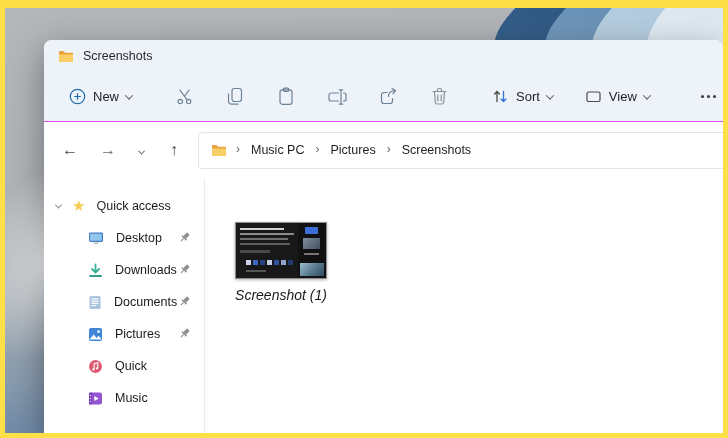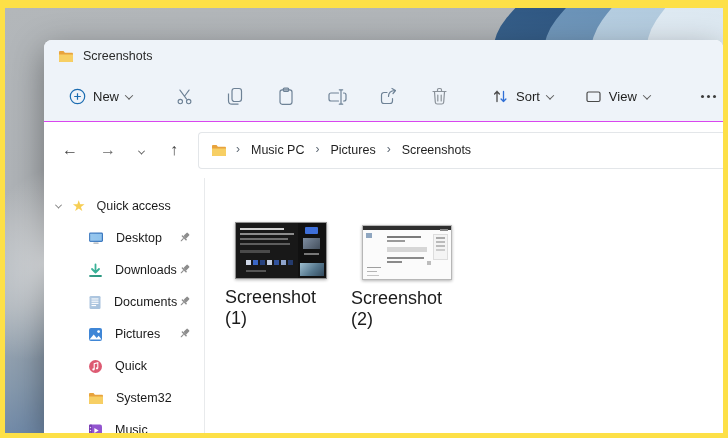--- a/index.html
+++ b/index.html
@@ -53,21 +53,21 @@
   .body { flex:1; display:flex; min-height:0; }
   .sidebar { width:160px; flex:0 0 auto; padding-top:12px; }
   .side-row { height:32px; display:flex; align-items:center; font-size:12.5px; color:#191919; position:relative; }
   .side-row.section { padding-left:12px; gap:11px; }
   .side-row.item { padding-left:44px; gap:12px; }
   .pin { position:absolute; right:13px; top:9px; }
   .vdivider { width:1px; background:#e8eaec; }
   .content { flex:1; padding:44px 0 0 20px; display:flex; align-items:flex-start; gap:14px; }
 
   .file-item { width:112px; display:flex; flex-direction:column; align-items:center; }
-  .file-label { margin-top:8px; font-size:18px; color:#1b1b1b; }
+  .file-label { margin-top:8px; font-size:14px; color:#1b1b1b;font-style:italic; }
 
   .thumb { position:relative; overflow:hidden; box-shadow:0 1px 3px rgba(0,0,0,.3); }
   .thumb.dark { width:92px; height:57px; background:#181818; border:1px solid #8f8f8f; }
   .thumb.light { width:90px; height:55px; background:#fbfbfb; border:1px solid #b7b7b7; margin-top:3px; }
   .thumb div { position:absolute; }
 
   
   .g-icon { display:inline-flex; }
 </style>
 </head>
@@ -301,29 +301,20 @@
               <svg width="15" height="15" viewBox="0 0 15 15">
                   <circle cx="7.5" cy="7.5" r="6.5" fill="#dd5a72"></circle>
                   <path d="M6.2 10.4V4.6l3.6-.9v5.6" fill="none" stroke="#fff" stroke-width="1.1"></path>
                   <circle cx="5.4" cy="10.4" r="1.1" fill="#fff"></circle>
                   <circle cx="9" cy="9.3" r="1.1" fill="#fff"></circle>
                 </svg>
             </span>
             <span>Quick</span>
           </div>
 
-          <div class="side-row item">
-            <span class="g-icon">
-              <svg width="16" height="13" viewBox="0 0 16 13">
-                  <path d="M1 2.1C1 1.5 1.5 1 2.1 1h3.4l1.4 1.7h7C14.5 2.7 15 3.2 15 3.8V11c0 .6-.5 1.1-1.1 1.1H2.1C1.5 12.1 1 11.6 1 11V2.1z" style="fill:var(--folder-back,#e8a33d)"></path>
-                  <path d="M1 4.4h14V11c0 .6-.5 1.1-1.1 1.1H2.1C1.5 12.1 1 11.6 1 11V4.4z" style="fill:var(--folder-front,#f7cf64)"></path>
-                </svg>
-            </span>
-            <span>System32</span>
-          </div>
 
           <div class="side-row item">
             <span class="g-icon">
               <svg width="15" height="15" viewBox="0 0 15 15">
                   <rect x="1" y="1.5" width="13" height="12" rx="2" fill="#9254cf"></rect>
                   <rect x="1" y="1.5" width="3" height="12" rx="1" fill="#7a3fb5"></rect>
                   <circle cx="2.5" cy="4.5" r=".7" fill="#e7d9f5"></circle>
                   <circle cx="2.5" cy="7.5" r=".7" fill="#e7d9f5"></circle>
                   <circle cx="2.5" cy="10.5" r=".7" fill="#e7d9f5"></circle>
                   <path d="M6.4 5l4.2 2.5-4.2 2.5z" fill="#fff"></path>
@@ -354,41 +345,19 @@
               <div style="left:31px;bottom:13px;width:5px;height:5px;background:#c2cde0"></div>
               <div style="left:38px;bottom:13px;width:5px;height:5px;background:#31529c"></div>
               <div style="left:45px;bottom:13px;width:5px;height:5px;background:#8ea4cc"></div>
               <div style="left:52px;bottom:13px;width:5px;height:5px;background:#243b6e"></div>
               <div style="left:10px;bottom:6px;width:20px;height:2px;background:#555"></div>
               <div style="right:2px;bottom:2px;width:24px;height:13px;background:linear-gradient(135deg,#9dbecf,#56788e 55%,#32495c)"></div>
             </div>
             <div class="file-label">Screenshot (1)</div>
           </div>
 
-          <div class="file-item">
-            <div class="thumb light">
-              <div style="left:0;top:0;width:100%;height:4px;background:#2e2e2e"></div>
-              <div style="right:3px;top:3px;width:8px;height:1.5px;background:#888"></div>
-              <div style="left:3px;top:7px;width:6px;height:5px;background:#8fa6c0"></div>
-              <div style="left:24px;top:10px;width:34px;height:2px;background:#7a7a7a"></div>
-              <div style="left:24px;top:14px;width:18px;height:2px;background:#9a9a9a"></div>
-              <div style="left:24px;top:21px;width:40px;height:5px;background:#d6d6d6"></div>
-              <div style="left:24px;top:31px;width:37px;height:2px;background:#8a8a8a"></div>
-              <div style="left:24px;top:35px;width:15px;height:2px;background:#8a8a8a"></div>
-              <div style="right:20px;top:35px;width:4px;height:4px;background:#bdbdbd"></div>
-              <div style="right:3px;top:8px;width:15px;height:26px;border:1px solid #ddd;background:#f4f4f4"></div>
-              <div style="right:6px;top:11px;width:9px;height:1.5px;background:#aaa"></div>
-              <div style="right:6px;top:15px;width:9px;height:1.5px;background:#bbb"></div>
-              <div style="right:6px;top:19px;width:9px;height:1.5px;background:#bbb"></div>
-              <div style="right:6px;top:23px;width:9px;height:1.5px;background:#ccc"></div>
-              <div style="left:4px;bottom:11px;width:14px;height:1.5px;background:#9f9f9f"></div>
-              <div style="left:4px;bottom:7px;width:10px;height:1.5px;background:#b5b5b5"></div>
-              <div style="left:4px;bottom:3px;width:12px;height:1.5px;background:#c5c5c5"></div>
-            </div>
-            <div class="file-label">Screenshot (2)</div>
-          </div>
 
         </div>
       </div>
 
     </div>
   </div>
 </div>
 
 </body></html>

